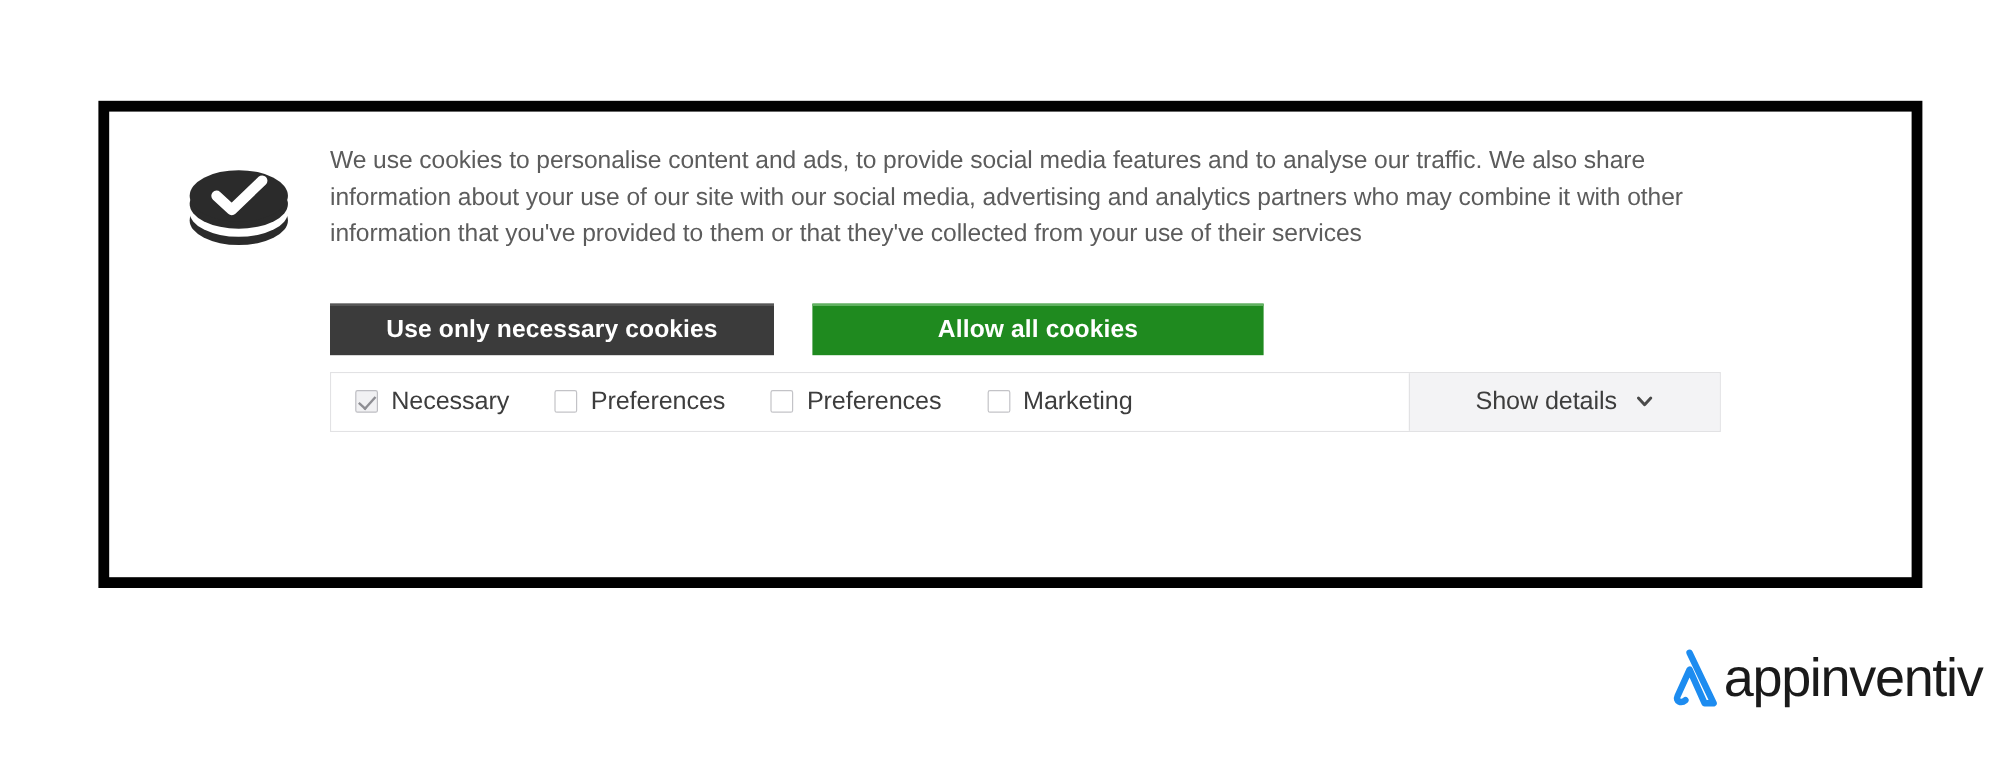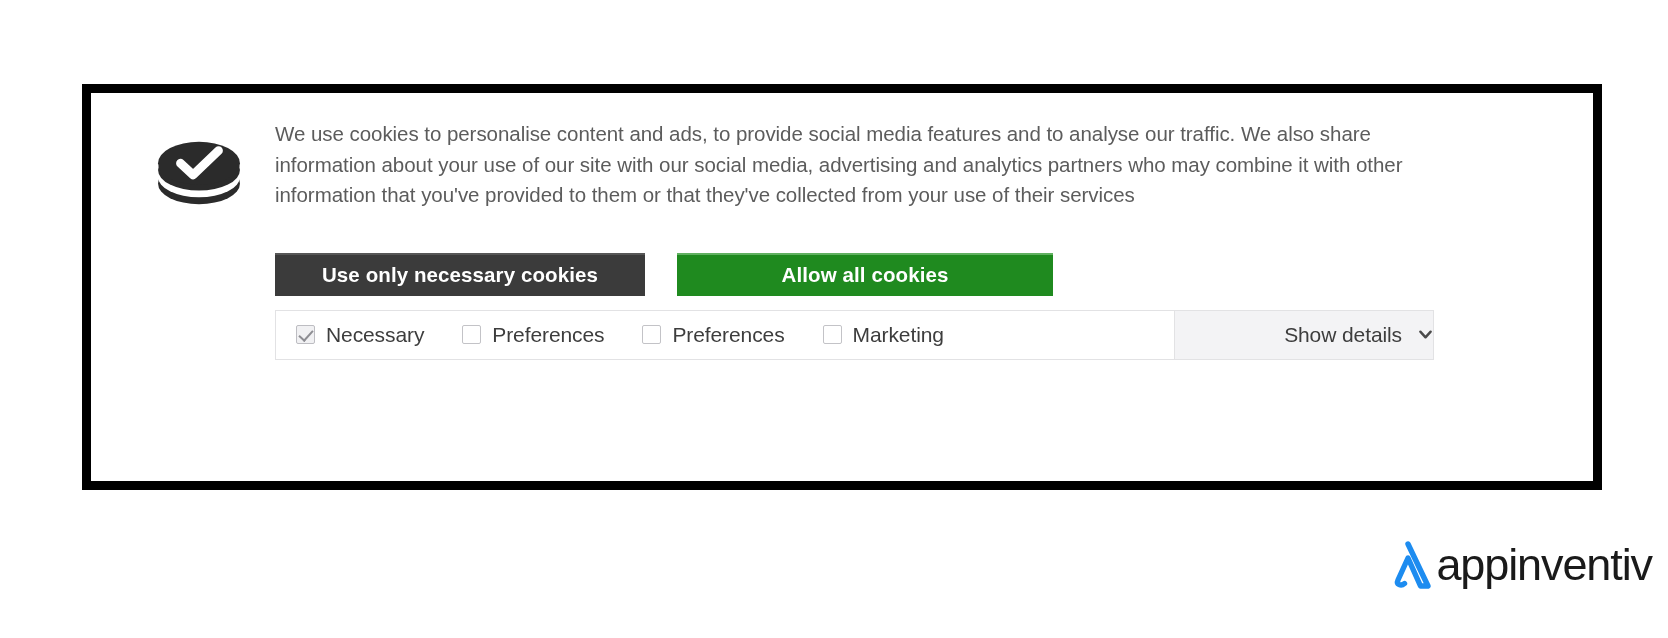--- a/index.html
+++ b/index.html
@@ -187,21 +187,21 @@
     font-size: 21px;
     color: #3d3d3d;
     letter-spacing: -0.1px;
     white-space: nowrap;
   }
 
   .cat-right {
     flex: 0 0 258px;
     display: flex;
     align-items: center;
-    justify-content: flex-end;
+    justify-content: center;
     background: #f3f3f5;
     cursor: pointer;
   }
   .show-details-label {
     font-family: "Liberation Sans", sans-serif;
     font-size: 21px;
     color: #3d3d3d;
     letter-spacing: -0.1px;
     margin-right: 16px;
   }

